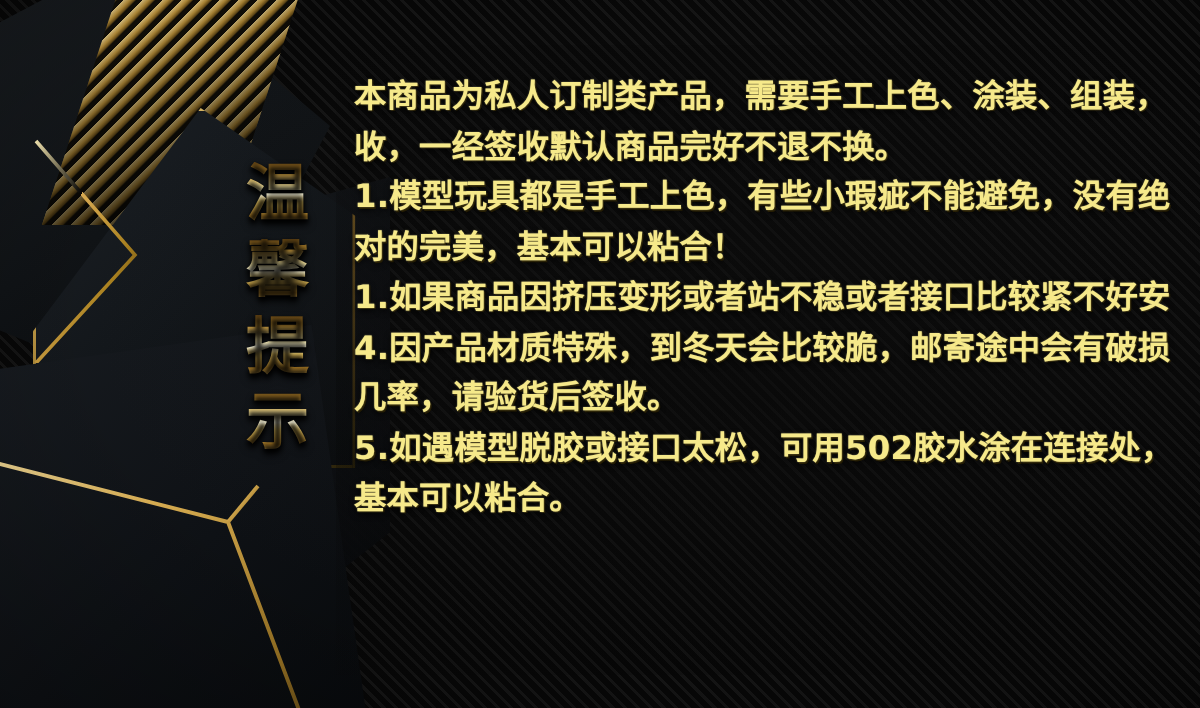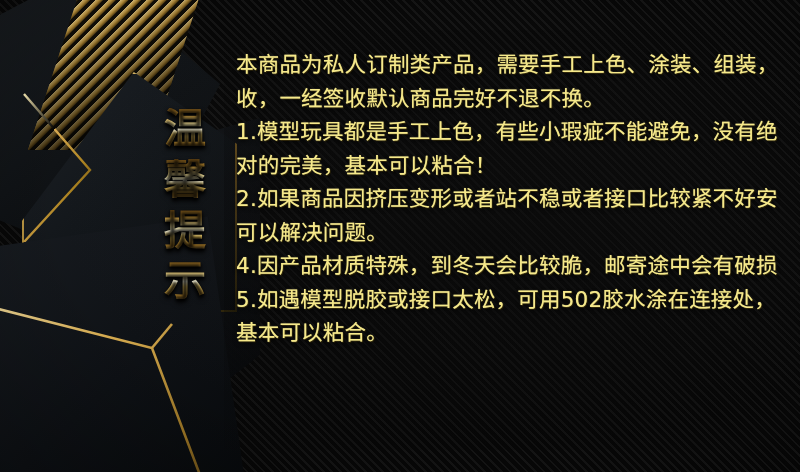--- a/index.html
+++ b/index.html
@@ -175,21 +175,21 @@
   .notice {
     position: absolute;
     left: 236px;
     top: 48px;
     width: 556px;
   }
   .notice .ln {
     font-family: "DejaVu Sans", "Liberation Sans", sans-serif;
     font-size: 21.5px;
     line-height: 33.5px;
-    font-weight: 400;
+    font-weight: 700;
     letter-spacing: 0.2px;
     color: #f6e98a;
     white-space: nowrap;
     text-shadow:
        0 0 1px rgba(255,244,170,0.55),
        1px 1px 0 rgba(60,45,0,0.55),
        0 2px 4px rgba(0,0,0,0.9);
   }
 
   
@@ -255,21 +255,21 @@
     <div class="ch">馨</div>
     <div class="ch">提</div>
     <div class="ch">示</div>
   </div>
 
   <div class="notice">
     <div class="ln">本商品为私人订制类产品，需要手工上色、涂装、组装，</div>
     <div class="ln">收，一经签收默认商品完好不退不换。</div>
     <div class="ln">1.模型玩具都是手工上色，有些小瑕疵不能避免，没有绝</div>
     <div class="ln">对的完美，基本可以粘合！</div>
-    <div class="ln">2.如果商品因挤压变形或者站不稳或者接口比较紧不好安</div>
-    <div class="ln">可以解决问题。</div>
+    <div class="ln">1.如果商品因挤压变形或者站不稳或者接口比较紧不好安</div>
     <div class="ln">4.因产品材质特殊，到冬天会比较脆，邮寄途中会有破损</div>
+    <div class="ln">几率，请验货后签收。</div>
     <div class="ln">5.如遇模型脱胶或接口太松，可用502胶水涂在连接处，</div>
     <div class="ln">基本可以粘合。</div>
 
   </div>
 
 </div>
 
 </body></html>

